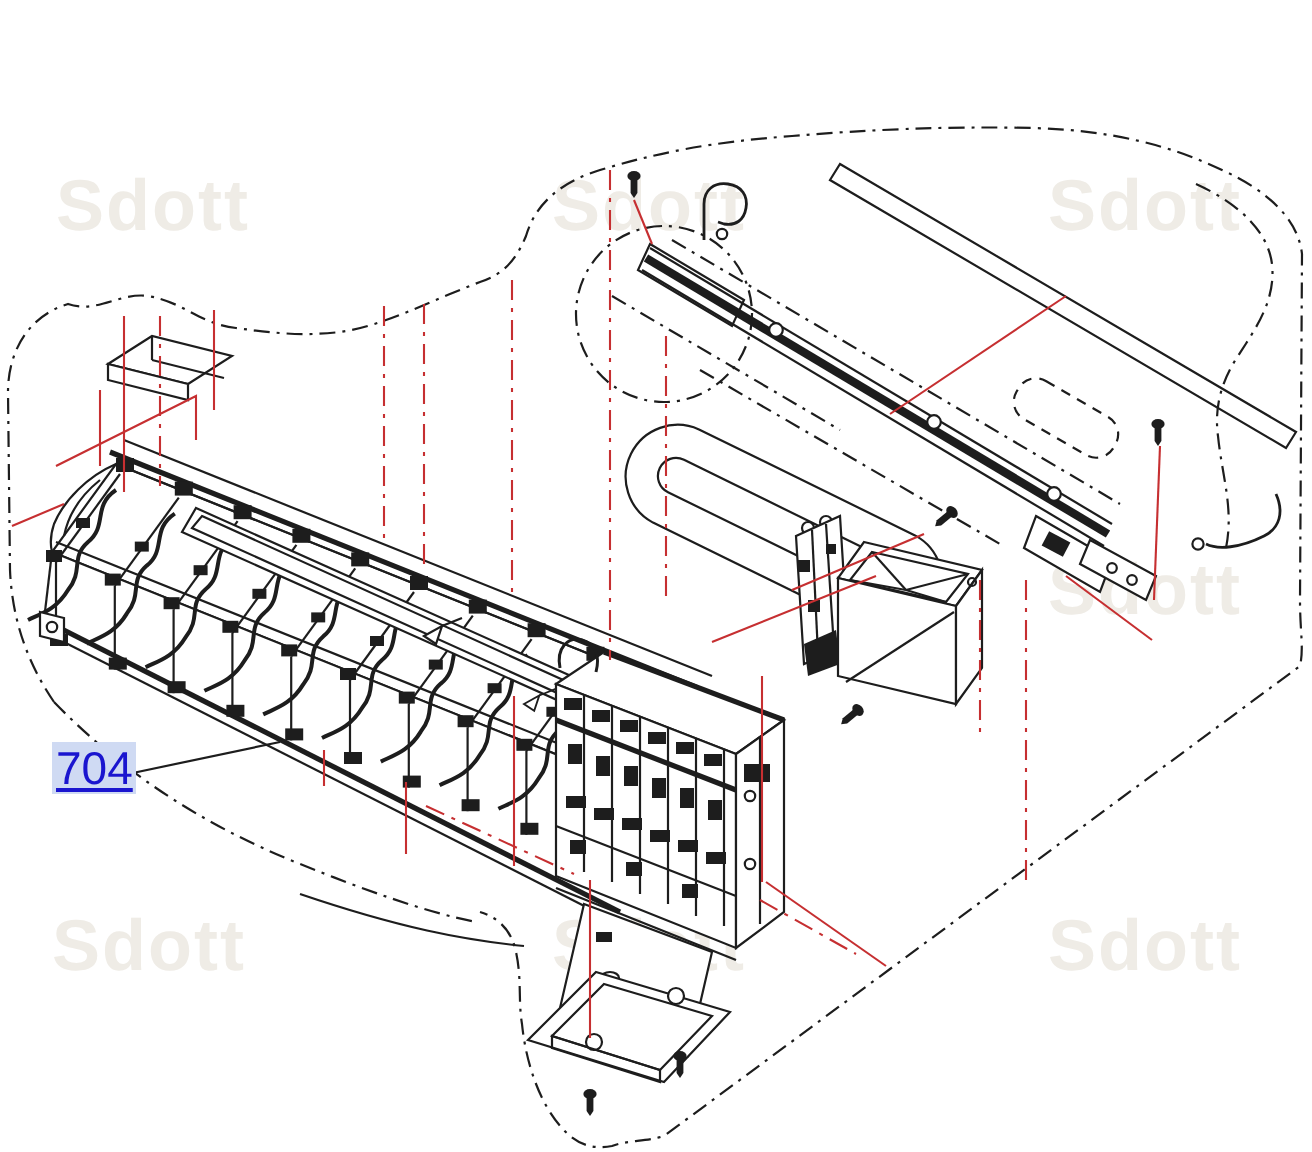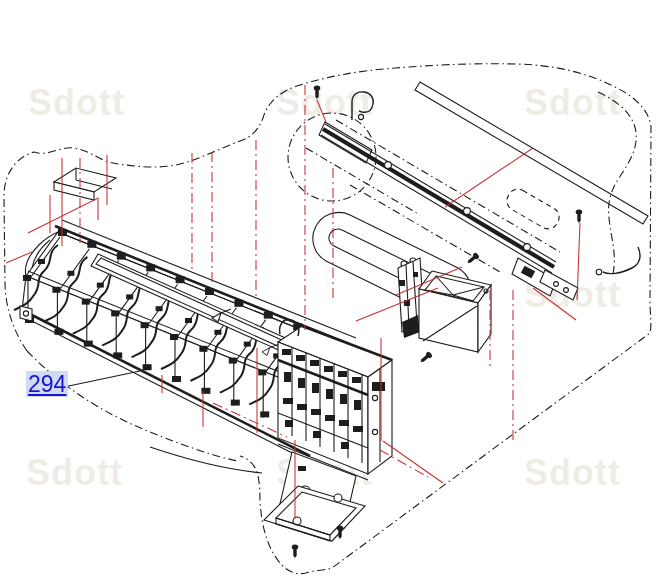--- a/index.html
+++ b/index.html
@@ -283,14 +283,14 @@
       <line x1="333" y1="168" x2="333" y2="300" class="red reddd"></line>
       <line x1="513" y1="290" x2="513" y2="443" class="red reddd"></line>
       <line x1="490" y1="290" x2="490" y2="370" class="red reddd"></line>
       <line x1="213" y1="403" x2="287" y2="437" class="red reddd"></line>
       <line x1="380" y1="450" x2="428" y2="477" class="red reddd"></line>
     </g>
 
     <line x1="64" y1="387" x2="140" y2="371" class="ln"></line>
   </svg>
 
-  <div class="part-label">294</div>
+  <div class="part-label">704</div>
 </div>
 
 </body></html>

